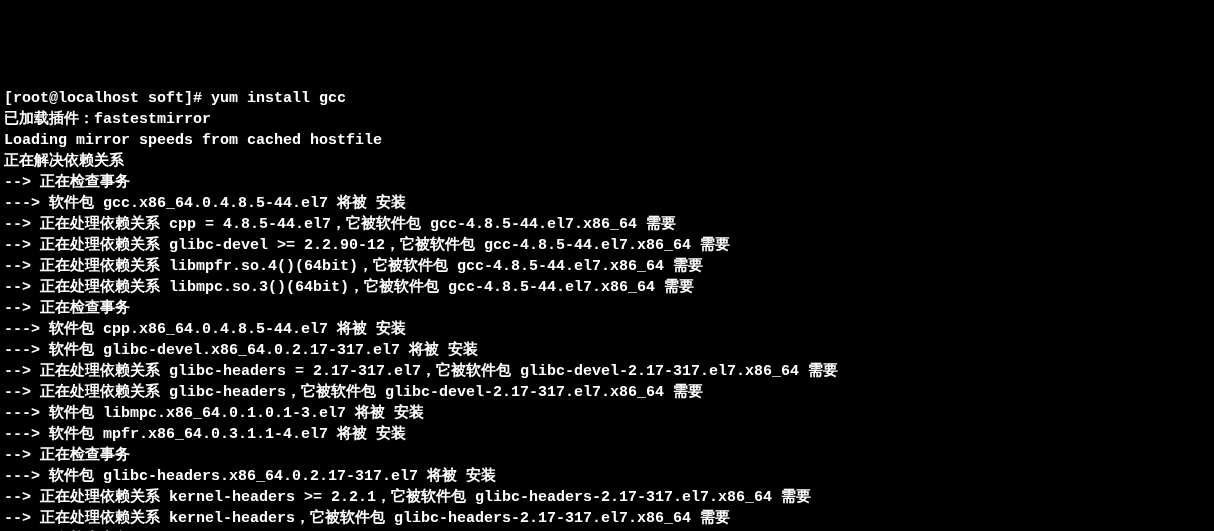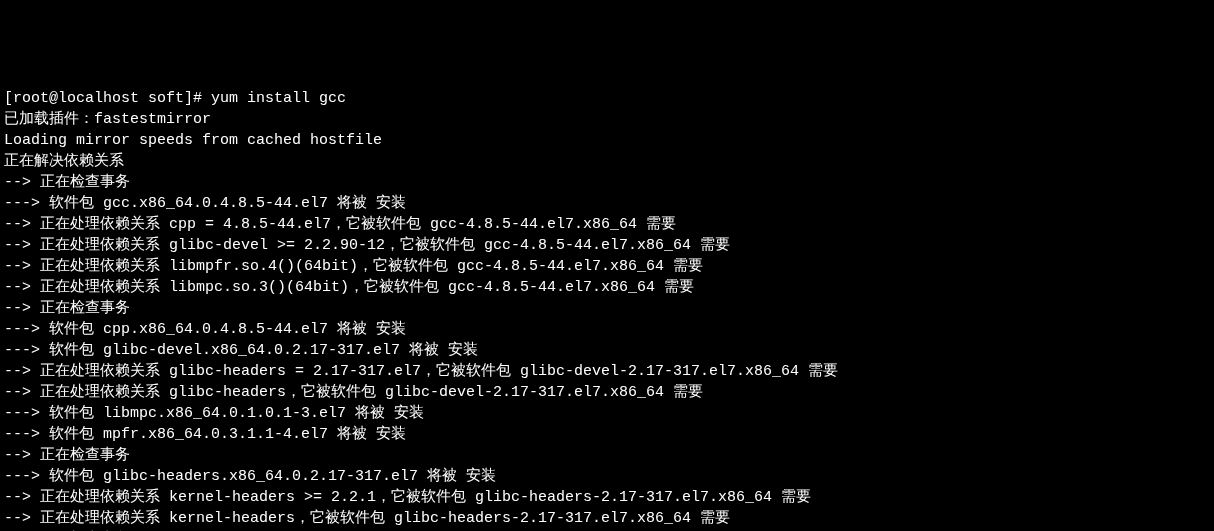--- a/index.html
+++ b/index.html
@@ -11,20 +11,21 @@
       font-size: 15px;
       line-height: 1.4;
       white-space: pre;
       overflow: hidden;
       width: 1214px;
       height: 531px;
       box-sizing: border-box;
     }
     .terminal-line {
       display: block;
+      font-weight: bold;
     }
   </style>
 </head>
 <body>
 
 
 
 <div><span class="terminal-line">[root@localhost soft]# yum install gcc</span><span class="terminal-line">已加载插件：fastestmirror</span><span class="terminal-line">Loading mirror speeds from cached hostfile</span><span class="terminal-line">正在解决依赖关系</span><span class="terminal-line">--&gt; 正在检查事务</span><span class="terminal-line">---&gt; 软件包 gcc.x86_64.0.4.8.5-44.el7 将被 安装</span><span class="terminal-line">--&gt; 正在处理依赖关系 cpp = 4.8.5-44.el7，它被软件包 gcc-4.8.5-44.el7.x86_64 需要</span><span class="terminal-line">--&gt; 正在处理依赖关系 glibc-devel &gt;= 2.2.90-12，它被软件包 gcc-4.8.5-44.el7.x86_64 需要</span><span class="terminal-line">--&gt; 正在处理依赖关系 libmpfr.so.4()(64bit)，它被软件包 gcc-4.8.5-44.el7.x86_64 需要</span><span class="terminal-line">--&gt; 正在处理依赖关系 libmpc.so.3()(64bit)，它被软件包 gcc-4.8.5-44.el7.x86_64 需要</span><span class="terminal-line">--&gt; 正在检查事务</span><span class="terminal-line">---&gt; 软件包 cpp.x86_64.0.4.8.5-44.el7 将被 安装</span><span class="terminal-line">---&gt; 软件包 glibc-devel.x86_64.0.2.17-317.el7 将被 安装</span><span class="terminal-line">--&gt; 正在处理依赖关系 glibc-headers = 2.17-317.el7，它被软件包 glibc-devel-2.17-317.el7.x86_64 需要</span><span class="terminal-line">--&gt; 正在处理依赖关系 glibc-headers，它被软件包 glibc-devel-2.17-317.el7.x86_64 需要</span><span class="terminal-line">---&gt; 软件包 libmpc.x86_64.0.1.0.1-3.el7 将被 安装</span><span class="terminal-line">---&gt; 软件包 mpfr.x86_64.0.3.1.1-4.el7 将被 安装</span><span class="terminal-line">--&gt; 正在检查事务</span><span class="terminal-line">---&gt; 软件包 glibc-headers.x86_64.0.2.17-317.el7 将被 安装</span><span class="terminal-line">--&gt; 正在处理依赖关系 kernel-headers &gt;= 2.2.1，它被软件包 glibc-headers-2.17-317.el7.x86_64 需要</span><span class="terminal-line">--&gt; 正在处理依赖关系 kernel-headers，它被软件包 glibc-headers-2.17-317.el7.x86_64 需要</span><span class="terminal-line">--&gt; 正在检查事务</span></div>
 
 

